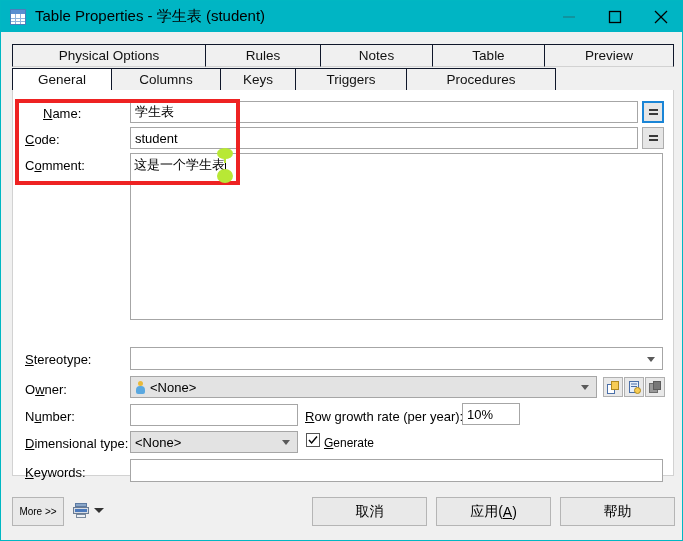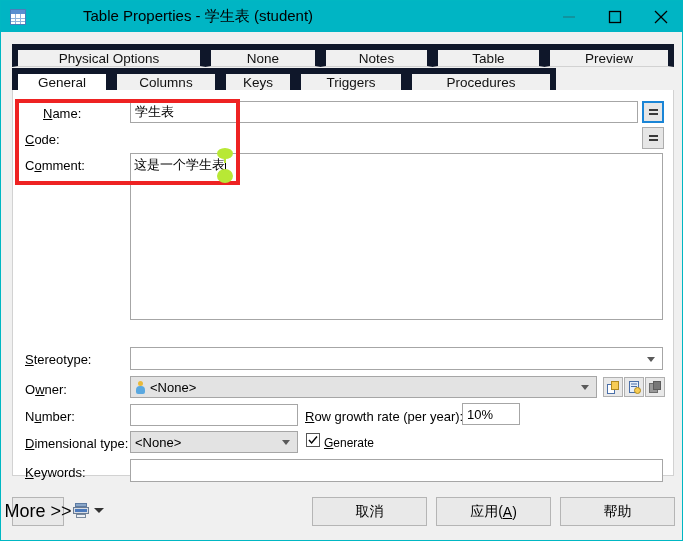--- a/index.html
+++ b/index.html
@@ -27,21 +27,20 @@
 
   
   .titlebar {
     position: absolute;
     left: 0; top: 0;
     width: 683px;
     height: 31px;
     background: #00b5c4;
     display: flex;
     align-items: center;
-    gap: 48px;
   }
   .title-icon {
     width: 16px; height: 16px;
     margin-left: 9px;
     position: relative;
     background: #ffffff;
     border: 1px solid #4a7ebb;
     box-sizing: border-box;
   }
   .title-icon .hdr {
@@ -85,21 +84,21 @@
     width: 662px;
     height: 47px;
   }
   .tabrow {
     display: flex;
     height: 23px;
     box-sizing: border-box;
   }
   .tab {
     background: #f0f0f0;
-    border: 6px solid #0f172a;
+    border: 1px solid #0f172a;
     border-bottom: 1px solid #d2d2d2;
     margin-left: -1px;
     display: flex;
     align-items: center;
     justify-content: center;
     font-size: 13.5px;
     box-sizing: border-box;
     color: #111;
     white-space: nowrap;
   }
@@ -296,21 +295,21 @@
     background: #e9e9e9;
     border: 1px solid #b5b5b5;
     box-sizing: border-box;
     display: flex;
     align-items: center;
     justify-content: center;
     font-size: 14px;
     color: #000;
     white-space: nowrap;
   }
-  .btn.small { font-size: 18px; }
+  .btn.small { font-size: 10px; }
   .btn u { text-decoration: underline; }
 
   .printer {
     position: absolute;
     width: 16px; height: 15px;
   }
   .printer .top { position:absolute; left:2px; top:0; width:12px; height:4px; background:#8aa6c8; border:1px solid #5d7ba3; box-sizing:border-box;}
   .printer .mid { position:absolute; left:0; top:4px; width:16px; height:7px; background:#d8dde5; border:1px solid #6b7c93; box-sizing:border-box;}
   .printer .bar { position:absolute; left:2px; top:6px; width:12px; height:3px; background:#4a79bd;}
   .printer .bot { position:absolute; left:3px; top:11px; width:10px; height:4px; background:#eef1f5; border:1px solid #7a8a9e; box-sizing:border-box;}
@@ -355,21 +354,21 @@
       </div>
     </div>
   </div>
 
   <div class="tabstrip">
     <div class="tabrow top">
       <div class="tab" style="width:194px">
           <span>Physical Options</span>
         </div>
       <div class="tab" style="width:116px">
-          <span>None</span>
+          <span>Rules</span>
         </div>
       <div class="tab" style="width:113px">
           <span>Notes</span>
         </div>
       <div class="tab" style="width:113px">
           <span>Table</span>
         </div>
       <div class="tab" style="width:130px">
           <span>Preview</span>
         </div>
@@ -398,20 +397,21 @@
     <div class="row-label" style="left:30px; top:16px;"><u>N</u><span>ame:</span></div>
     <div class="txtbox" style="left:117px; top:11px; width:508px; height:22px;">学生表</div>
     <div class="eqbtn focused" style="left:629px; top:11px;">
       <span class="eq-glyph">
           <i></i>
           <i></i>
         </span>
     </div>
 
     <div class="row-label" style="left:12px; top:42px;"><u>C</u>ode:</div>
+    <div class="txtbox" style="left:117px; top:37px; width:508px; height:22px;">student</div>
     <div class="eqbtn" style="left:629px; top:37px;">
       <span class="eq-glyph">
           <i></i>
           <i></i>
         </span>
     </div>
 
     <div class="row-label" style="left:12px; top:68px;">C<u>o</u>mment:</div>
     <div class="textarea" style="left:117px; top:63px; width:533px; height:167px;">
       <span>这是一个学生表</span><span class="caret"></span>

